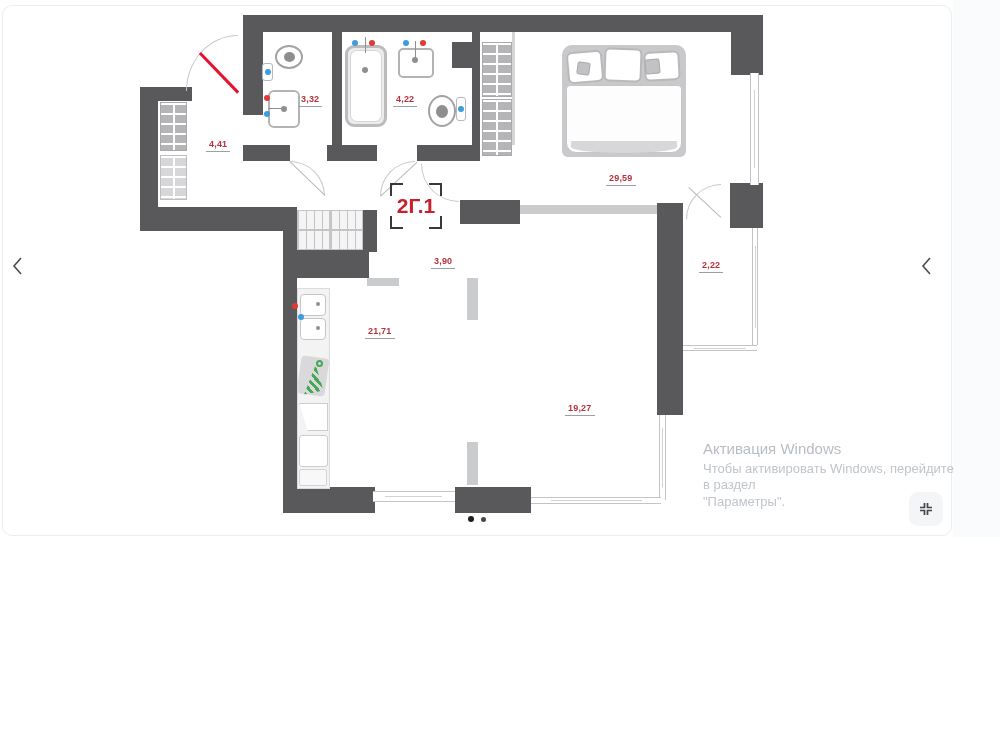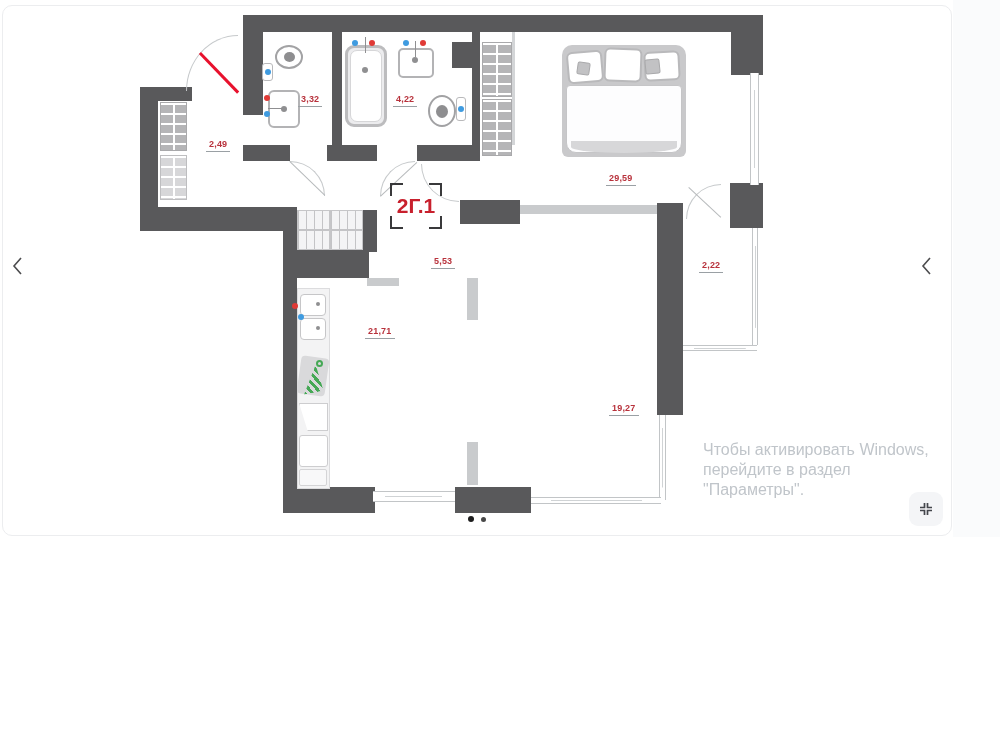--- a/index.html
+++ b/index.html
@@ -44,21 +44,21 @@
         font-size:21px;font-weight:600;color:#c8202d;}
   .brk{position:absolute;width:11px;height:11px;border:0 solid #39393b;}
   
   .chev{width:26px;height:30px;display:flex;align-items:center;justify-content:center;
         background:transparent;border:0;cursor:pointer;z-index:6;padding:0;}
   .pdot{border-radius:50%;z-index:6;}
   .fsbtn{left:909px;top:492px;width:34px;height:34px;border-radius:9px;background:#f4f5f7;
         border:0;display:flex;align-items:center;justify-content:center;cursor:pointer;z-index:6;}
   .wm{left:703px;top:440px;width:260px;z-index:6;}
   .wm .t{font-size:15px;color:#b8bdc3;margin-bottom:4px;}
-  .wm .s{font-size:16px;color:#c0c5ca;line-height:1.25;}
+  .wm .s{font-size:13px;color:#c0c5ca;line-height:1.25;}
 </style>
 </head>
 <body>
 
 <div class="stage">
 
   <div class="abs gutter"></div>
   <div class="abs card"></div>
 
   <div class="abs plan">
@@ -156,28 +156,28 @@
     <div class="abs arc arc-tl" style="left:46px;top:20px;width:52px;height:56px"></div>
     <div class="abs" style="left:61px;top:37px;width:55px;height:3px;background:#e8112d;transform:rotate(46deg);transform-origin:left top"></div>
     <div class="abs arc arc-tr" style="left:150px;top:146px;width:35px;height:35px"></div>
     <div class="abs leaf" style="left:150px;top:146px;width:49px;transform:rotate(44deg)"></div>
     <div class="abs arc arc-tl" style="left:240px;top:146px;width:35px;height:35px"></div>
     <div class="abs leaf" style="left:240px;top:181px;width:50px;transform:rotate(-43deg)"></div>
     <div class="abs arc arc-bl" style="left:281px;top:149px;width:38px;height:38px"></div>
     <div class="abs arc arc-tl" style="left:546px;top:169px;width:35px;height:35px"></div>
     <div class="abs leaf" style="left:549px;top:172px;width:44px;transform:rotate(43deg)"></div>
 
-    <div class="abs lbl" style="left:66px;top:124px">2,49</div>
+    <div class="abs lbl" style="left:66px;top:124px">4,41</div>
     <div class="abs lbl" style="left:158px;top:79px">3,32</div>
     <div class="abs lbl" style="left:253px;top:79px">4,22</div>
     <div class="abs lbl" style="left:466px;top:158px">29,59</div>
-    <div class="abs lbl" style="left:291px;top:241px">5,53</div>
+    <div class="abs lbl" style="left:291px;top:241px">3,90</div>
     <div class="abs lbl" style="left:559px;top:245px">2,22</div>
     <div class="abs lbl" style="left:225px;top:311px">21,71</div>
-    <div class="abs lbl" style="left:469px;top:388px">19,27</div>
+    <div class="abs lbl" style="left:425px;top:388px">19,27</div>
 
     <div class="abs badge">
       <span class="brk" style="left:0;top:0;border-top-width:2px;border-left-width:2px"></span>
       <span class="brk" style="right:0;top:0;border-top-width:2px;border-right-width:2px"></span>
       <span class="brk" style="left:0;bottom:0;border-bottom-width:2px;border-left-width:2px"></span>
       <span class="brk" style="right:0;bottom:0;border-bottom-width:2px;border-right-width:2px"></span>
       <span class="code">2Г.1</span>
     </div>
   </div>
 
@@ -195,17 +195,18 @@
   <div class="abs pdot" style="left:468px;top:516px;width:6px;height:6px;background:#1d1d1d"></div>
   <div class="abs pdot" style="left:481px;top:517px;width:5px;height:5px;background:#474747"></div>
 
   <button class="abs fsbtn">
     <svg width="16" height="16" viewBox="0 0 16 16">
       <path d="M6.5 2 v4.5 H2 M9.5 2 v4.5 H14 M6.5 14 v-4.5 H2 M9.5 14 v-4.5 H14" fill="none" stroke="#43464b" stroke-width="1.7"></path>
     </svg>
   </button>
 
   <div class="abs wm">
+    <div class="t">Активация Windows</div>
     <div class="s">Чтобы активировать Windows, перейдите в раздел</div>
     <div class="s">"Параметры".</div>
   </div>
 
 </div>
 
 </body></html>

